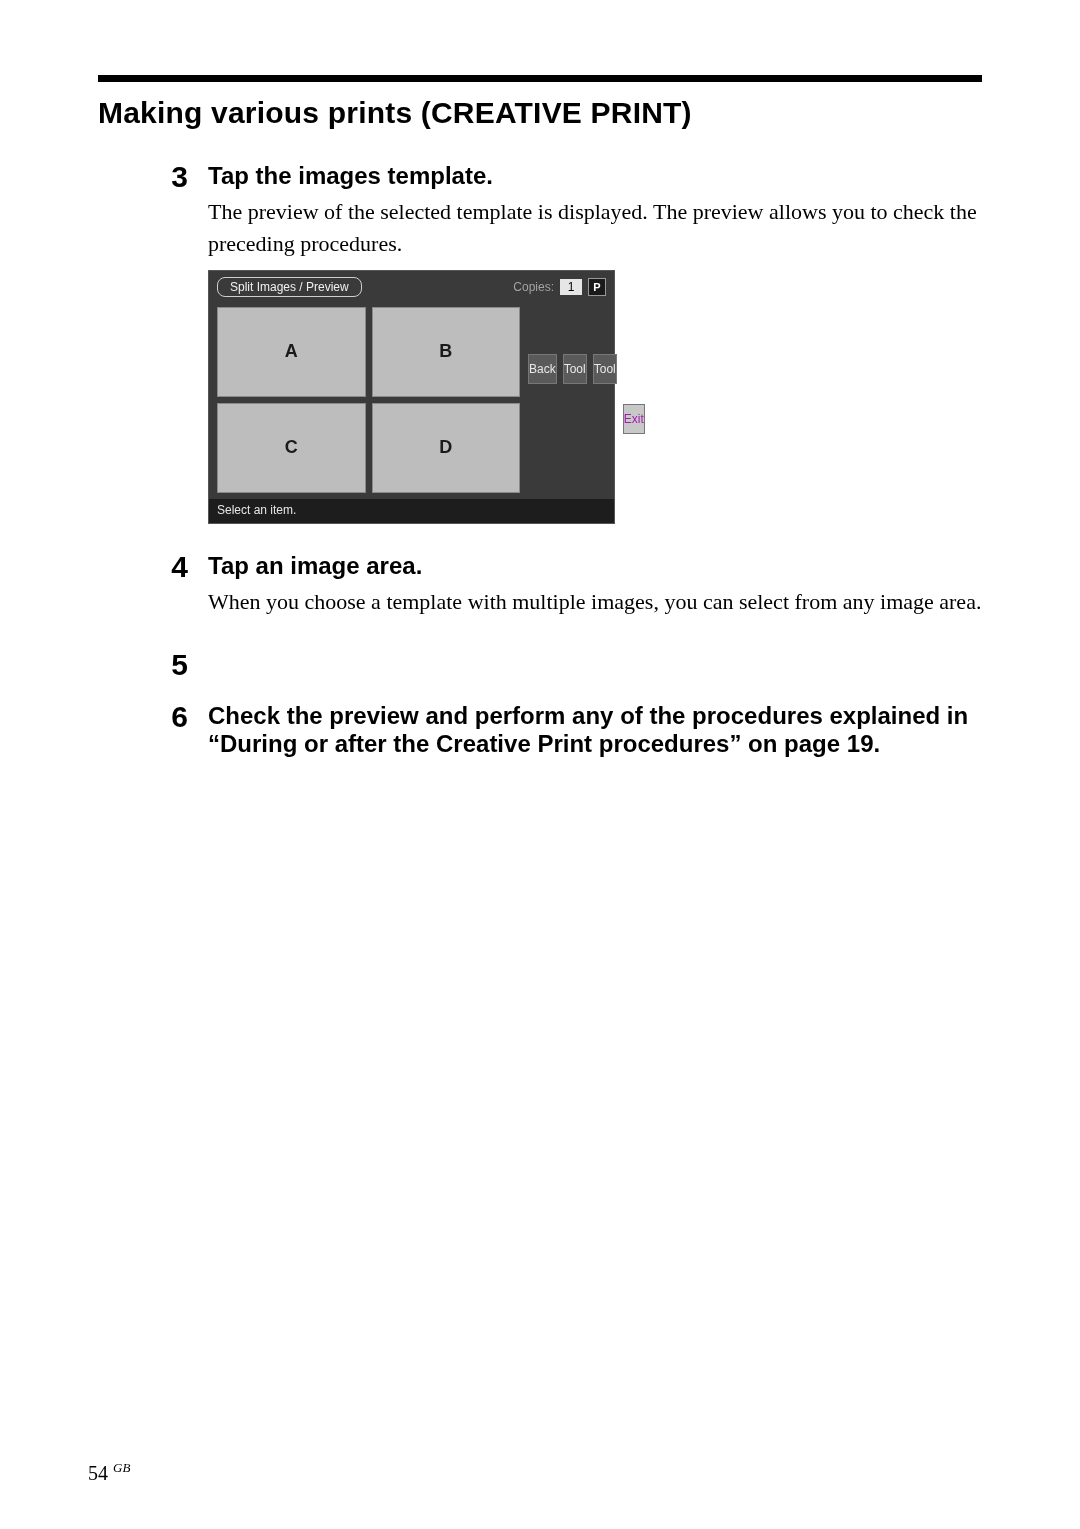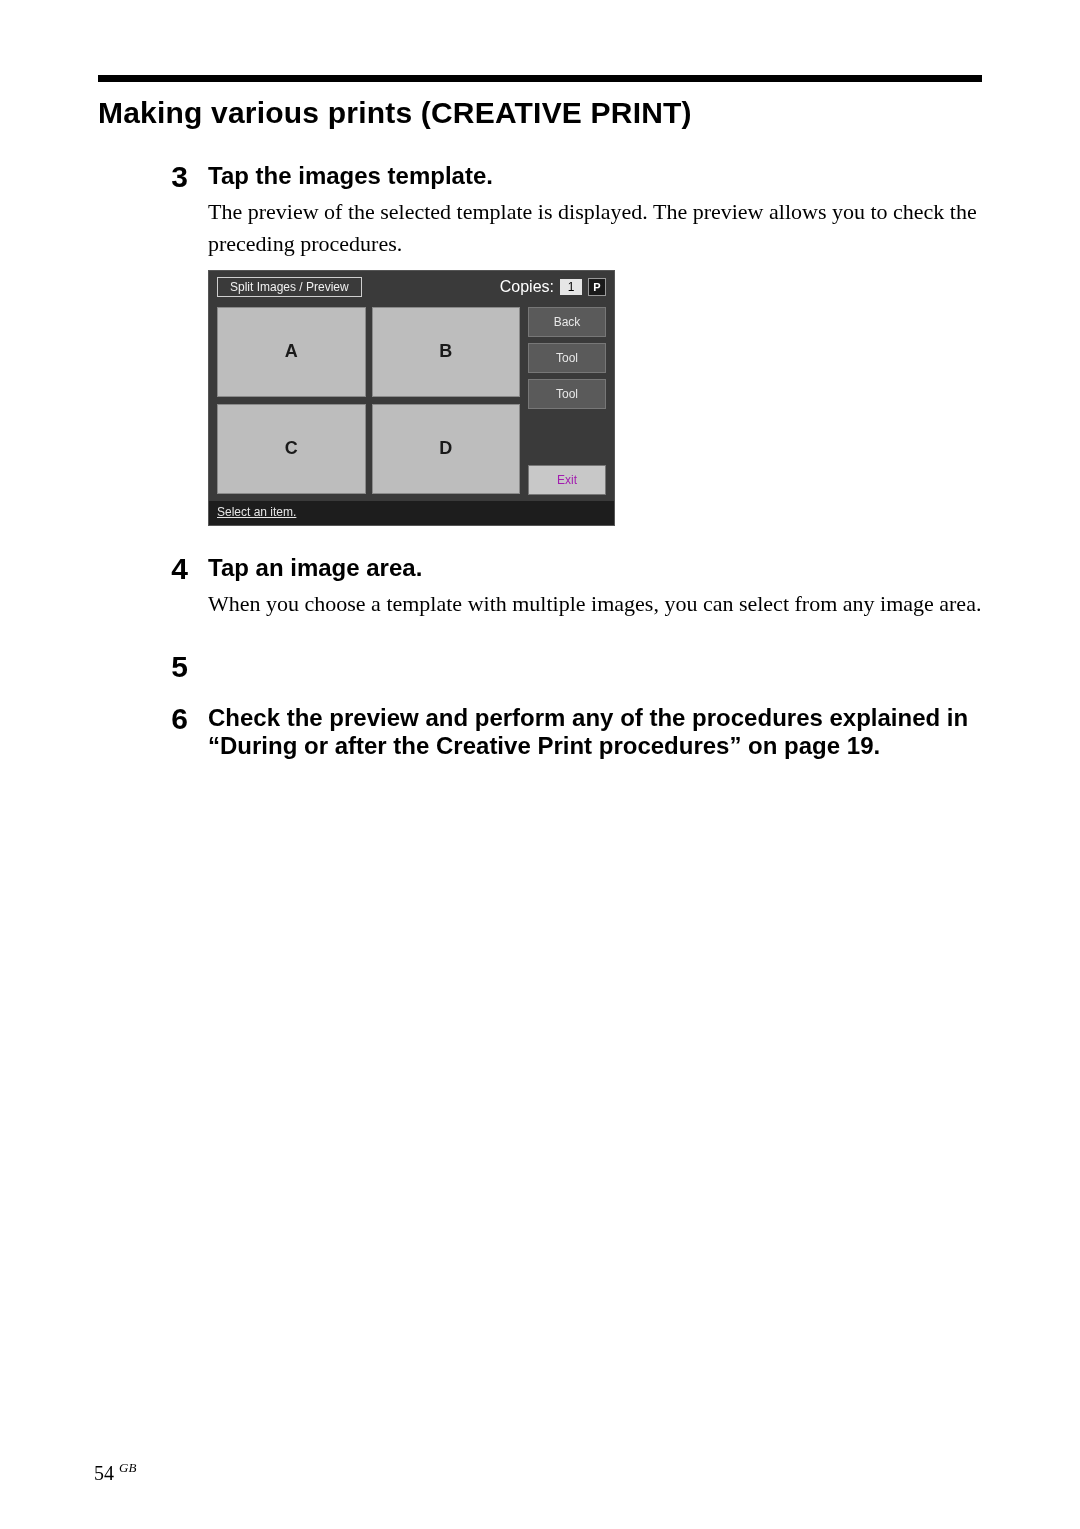--- a/index.html
+++ b/index.html
@@ -64,30 +64,30 @@
   }
   .ss-header {
     display: flex;
     align-items: center;
     padding: 6px 8px;
     gap: 6px;
   }
   .ss-tab {
     display: inline-block;
     border: 1px solid #cfcfcf;
-    border-radius: 0;
+    border-radius: 8px;
     padding: 2px 12px;
     font-size: 12px;
     color: #f0f0f0;
     background: #3a3a3a;
   }
   .ss-copies-label {
     margin-left: auto;
-    font-size: 16px;
-    color: #ffffff;
+    font-size: 12px;
+    color: #a3a3a3;
   }
   .ss-copies-val {
     display: inline-block;
     width: 22px;
     height: 16px;
     line-height: 16px;
     background: #e6e6e6;
     color: #000;
     text-align: center;
     font-size: 12px;
@@ -124,22 +124,23 @@
     align-items: center;
     justify-content: center;
     color: #1a1a1a;
     font-weight: 700;
     font-size: 18px;
     position: relative;
   }
   .ss-side {
     width: 78px;
     display: flex;
-    flex-direction: column;
+    flex-direction: row;
     gap: 6px;
+    margin-top: 47px;
   }
   .ss-btn {
     border: 1px solid #777;
     background: #5a5a5a;
     color: #e8e8e8;
     height: 28px;
     line-height: 28px;
     text-align: center;
     font-size: 12px;
   }
@@ -147,26 +148,25 @@
     background: #c8c8c8;
     color: #a21caf;
     margin-top: 50px;
   }
   .ss-footer {
     background: #1d1d1d;
     padding: 4px 8px 6px 8px;
     font-size: 12px;
     color: #e6e6e6;
     margin-top: 4px;
-    text-decoration: underline;
   }
   .page-footer {
     position: absolute;
     bottom: 44px;
-    left: 94px;
+    left: 88px;
     font-size: 20px;
     font-family: Georgia, "Times New Roman", serif;
   }
   .page-footer .gb {
     font-size: 13px;
     font-style: italic;
     vertical-align: super;
   }
 </style>
 </head>

